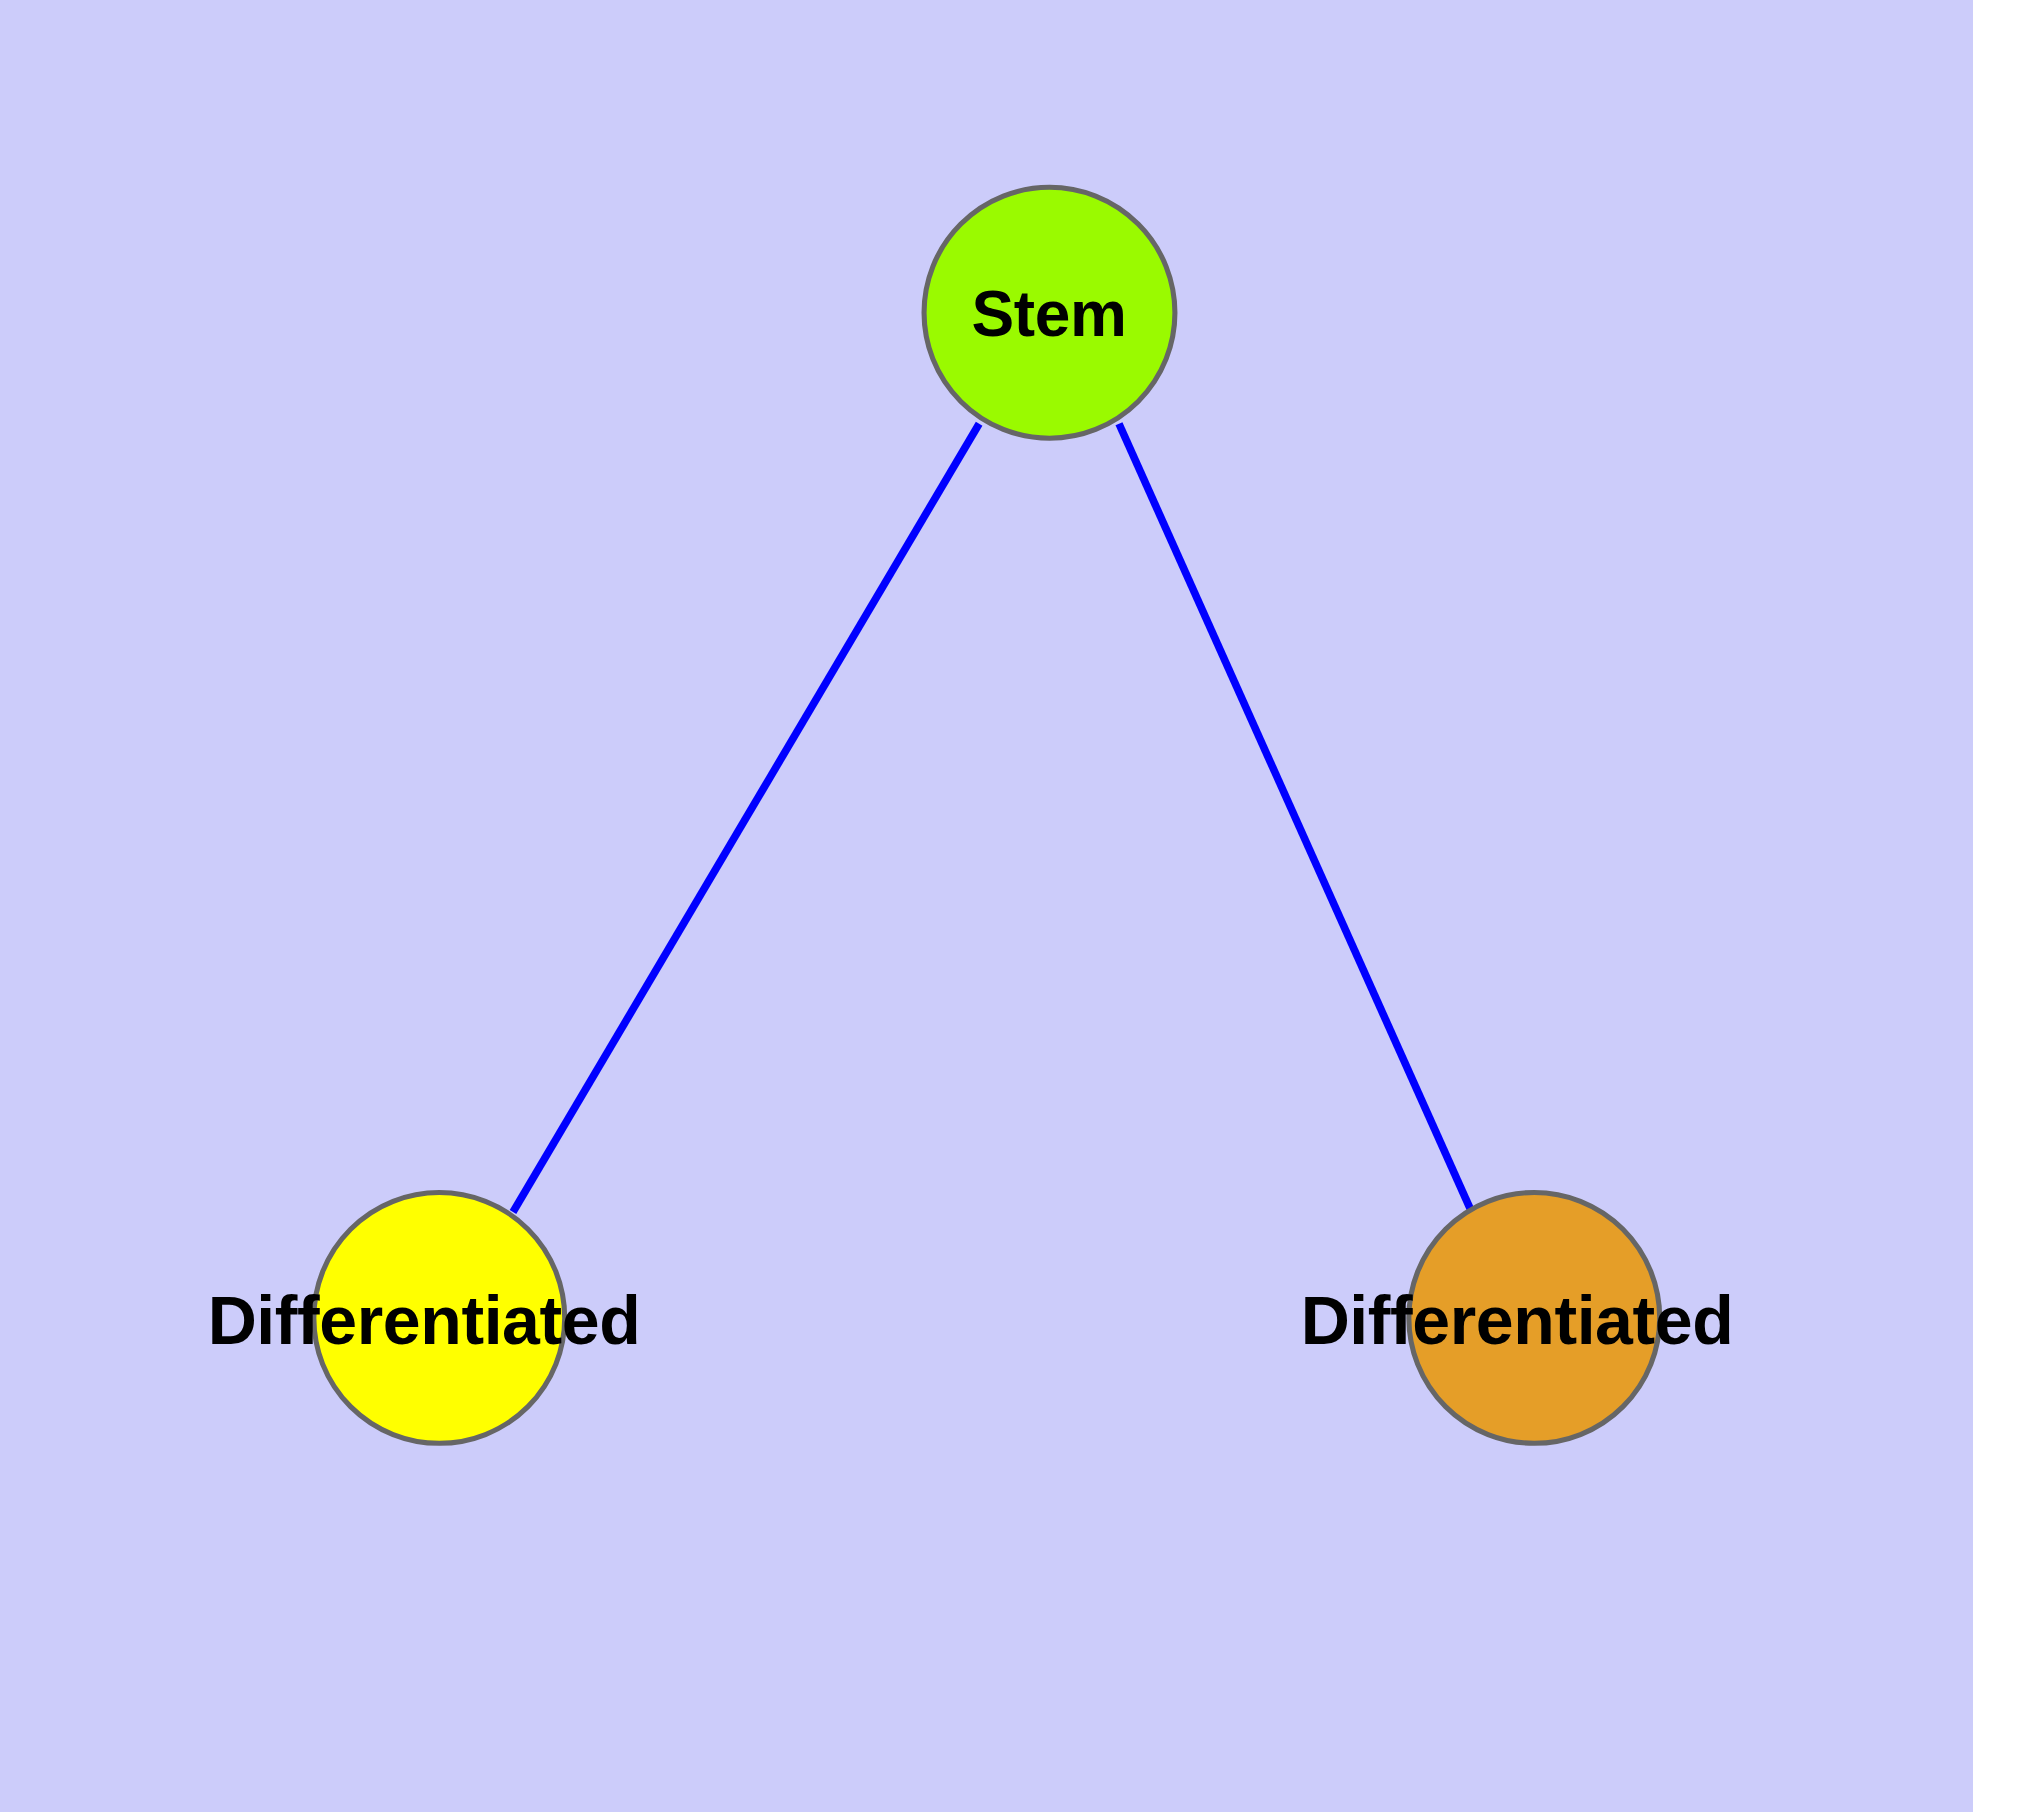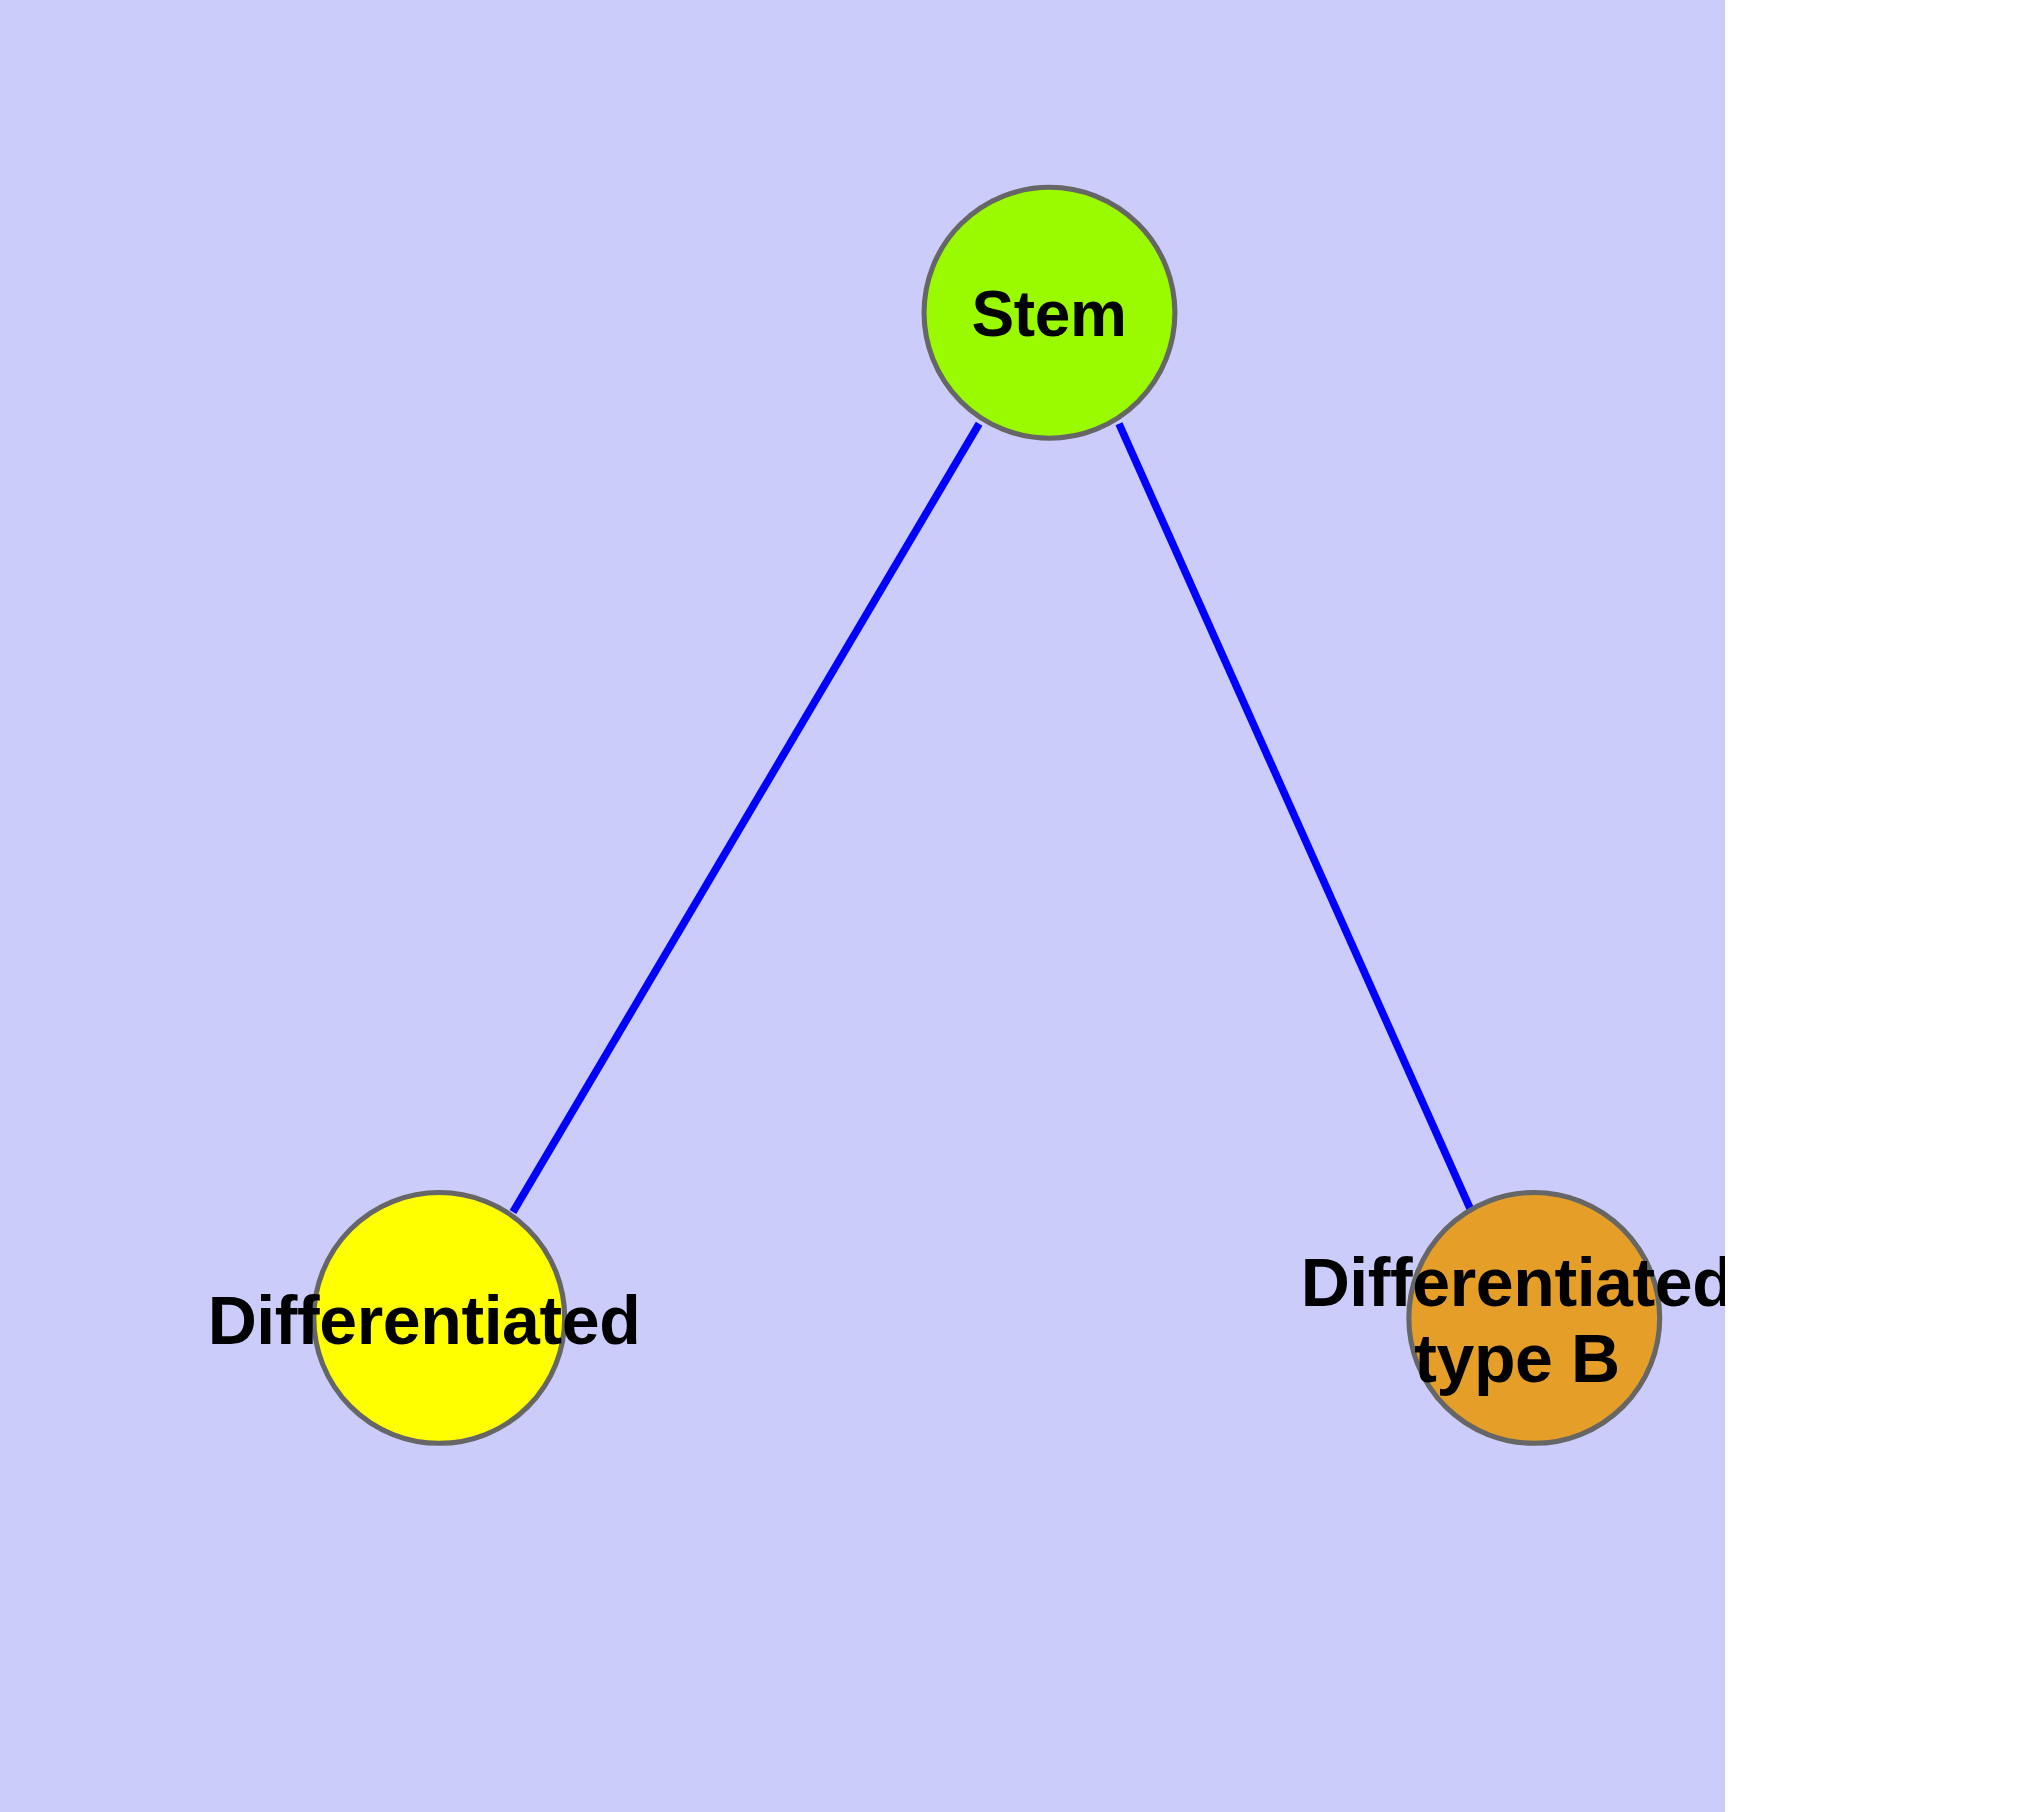--- a/index.html
+++ b/index.html
@@ -39,34 +39,34 @@
   .label-stem {
     font-size: 64px;
   }
   .label-leaf {
     font-size: 68px;
   }
 </style>
 </head>
 <body>
 
-<div id="canvas" style="width: 1725px; height: 1812px; background: rgb(204, 204, 250);">
+<div id="canvas" style="width: 1973px; height: 1812px; background: rgb(204, 204, 250);">
 
   <svg id="graph-svg" viewBox="0 0 2384 2138" xmlns="http://www.w3.org/2000/svg">
     <g id="edges-layer">
         <line x1="1155" y1="500" x2="605" y2="1430" stroke="#0000ff" stroke-width="9" stroke-linecap="butt"></line>
         <line x1="1320" y1="500" x2="1737" y2="1432" stroke="#0000ff" stroke-width="9" stroke-linecap="butt"></line>
       </g>
     <g id="nodes-layer">
         <circle cx="1238" cy="369" r="148" fill="#9afa00" stroke="#666666" stroke-width="6"></circle>
         <circle cx="518" cy="1555" r="148" fill="#ffff00" stroke="#666666" stroke-width="6"></circle>
         <circle cx="1810" cy="1555" r="148" fill="#e59e28" stroke="#666666" stroke-width="6"></circle>
       </g>
   </svg>
 
   <div id="labels-layer">
       <div class="node-label label-stem" style="left: 1049px; top: 315px;"><div>Stem</div></div>
       <div class="node-label label-leaf" style="left: 424px; top: 1320px;"><div>Differentiated</div></div>
-      <div class="node-label label-leaf" style="left: 1517px; top: 1320px;"><div>Differentiated</div><div>type B</div></div>
+      <div class="node-label label-leaf" style="left: 1517px; top: 1320px;"><div>Differentiated</div></div>
     </div>
 
 </div>
 
 
 </body></html>

